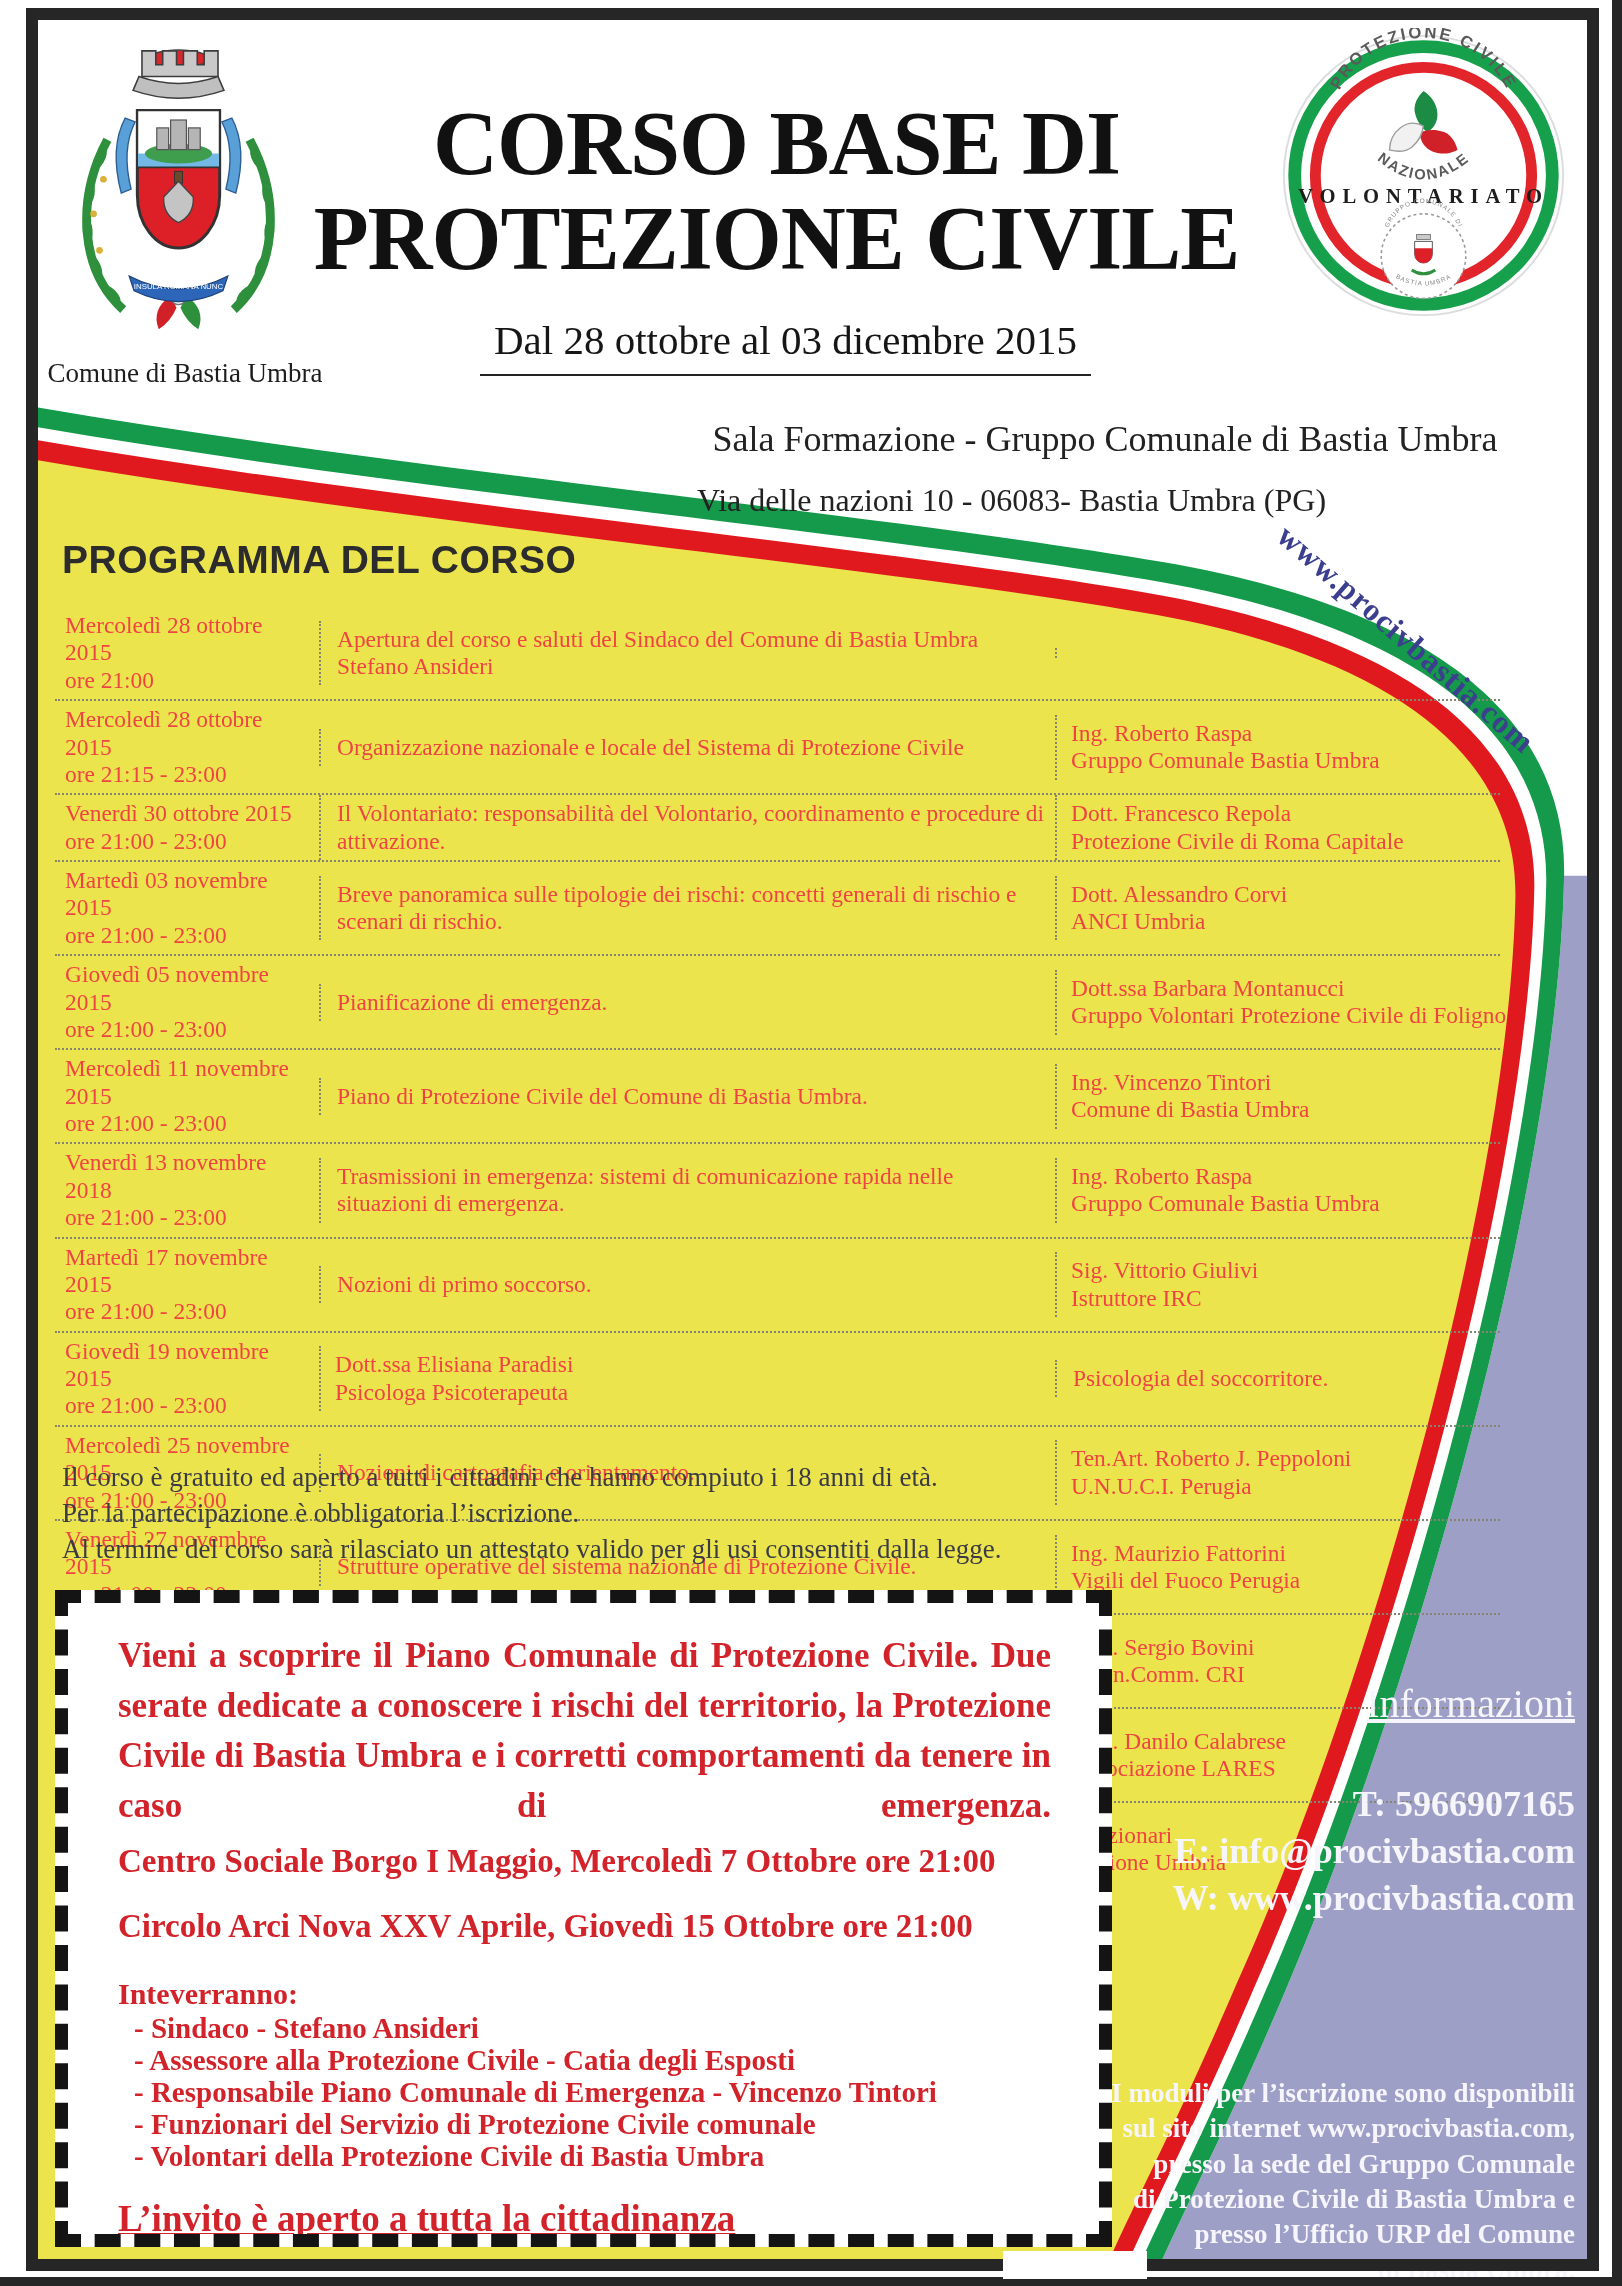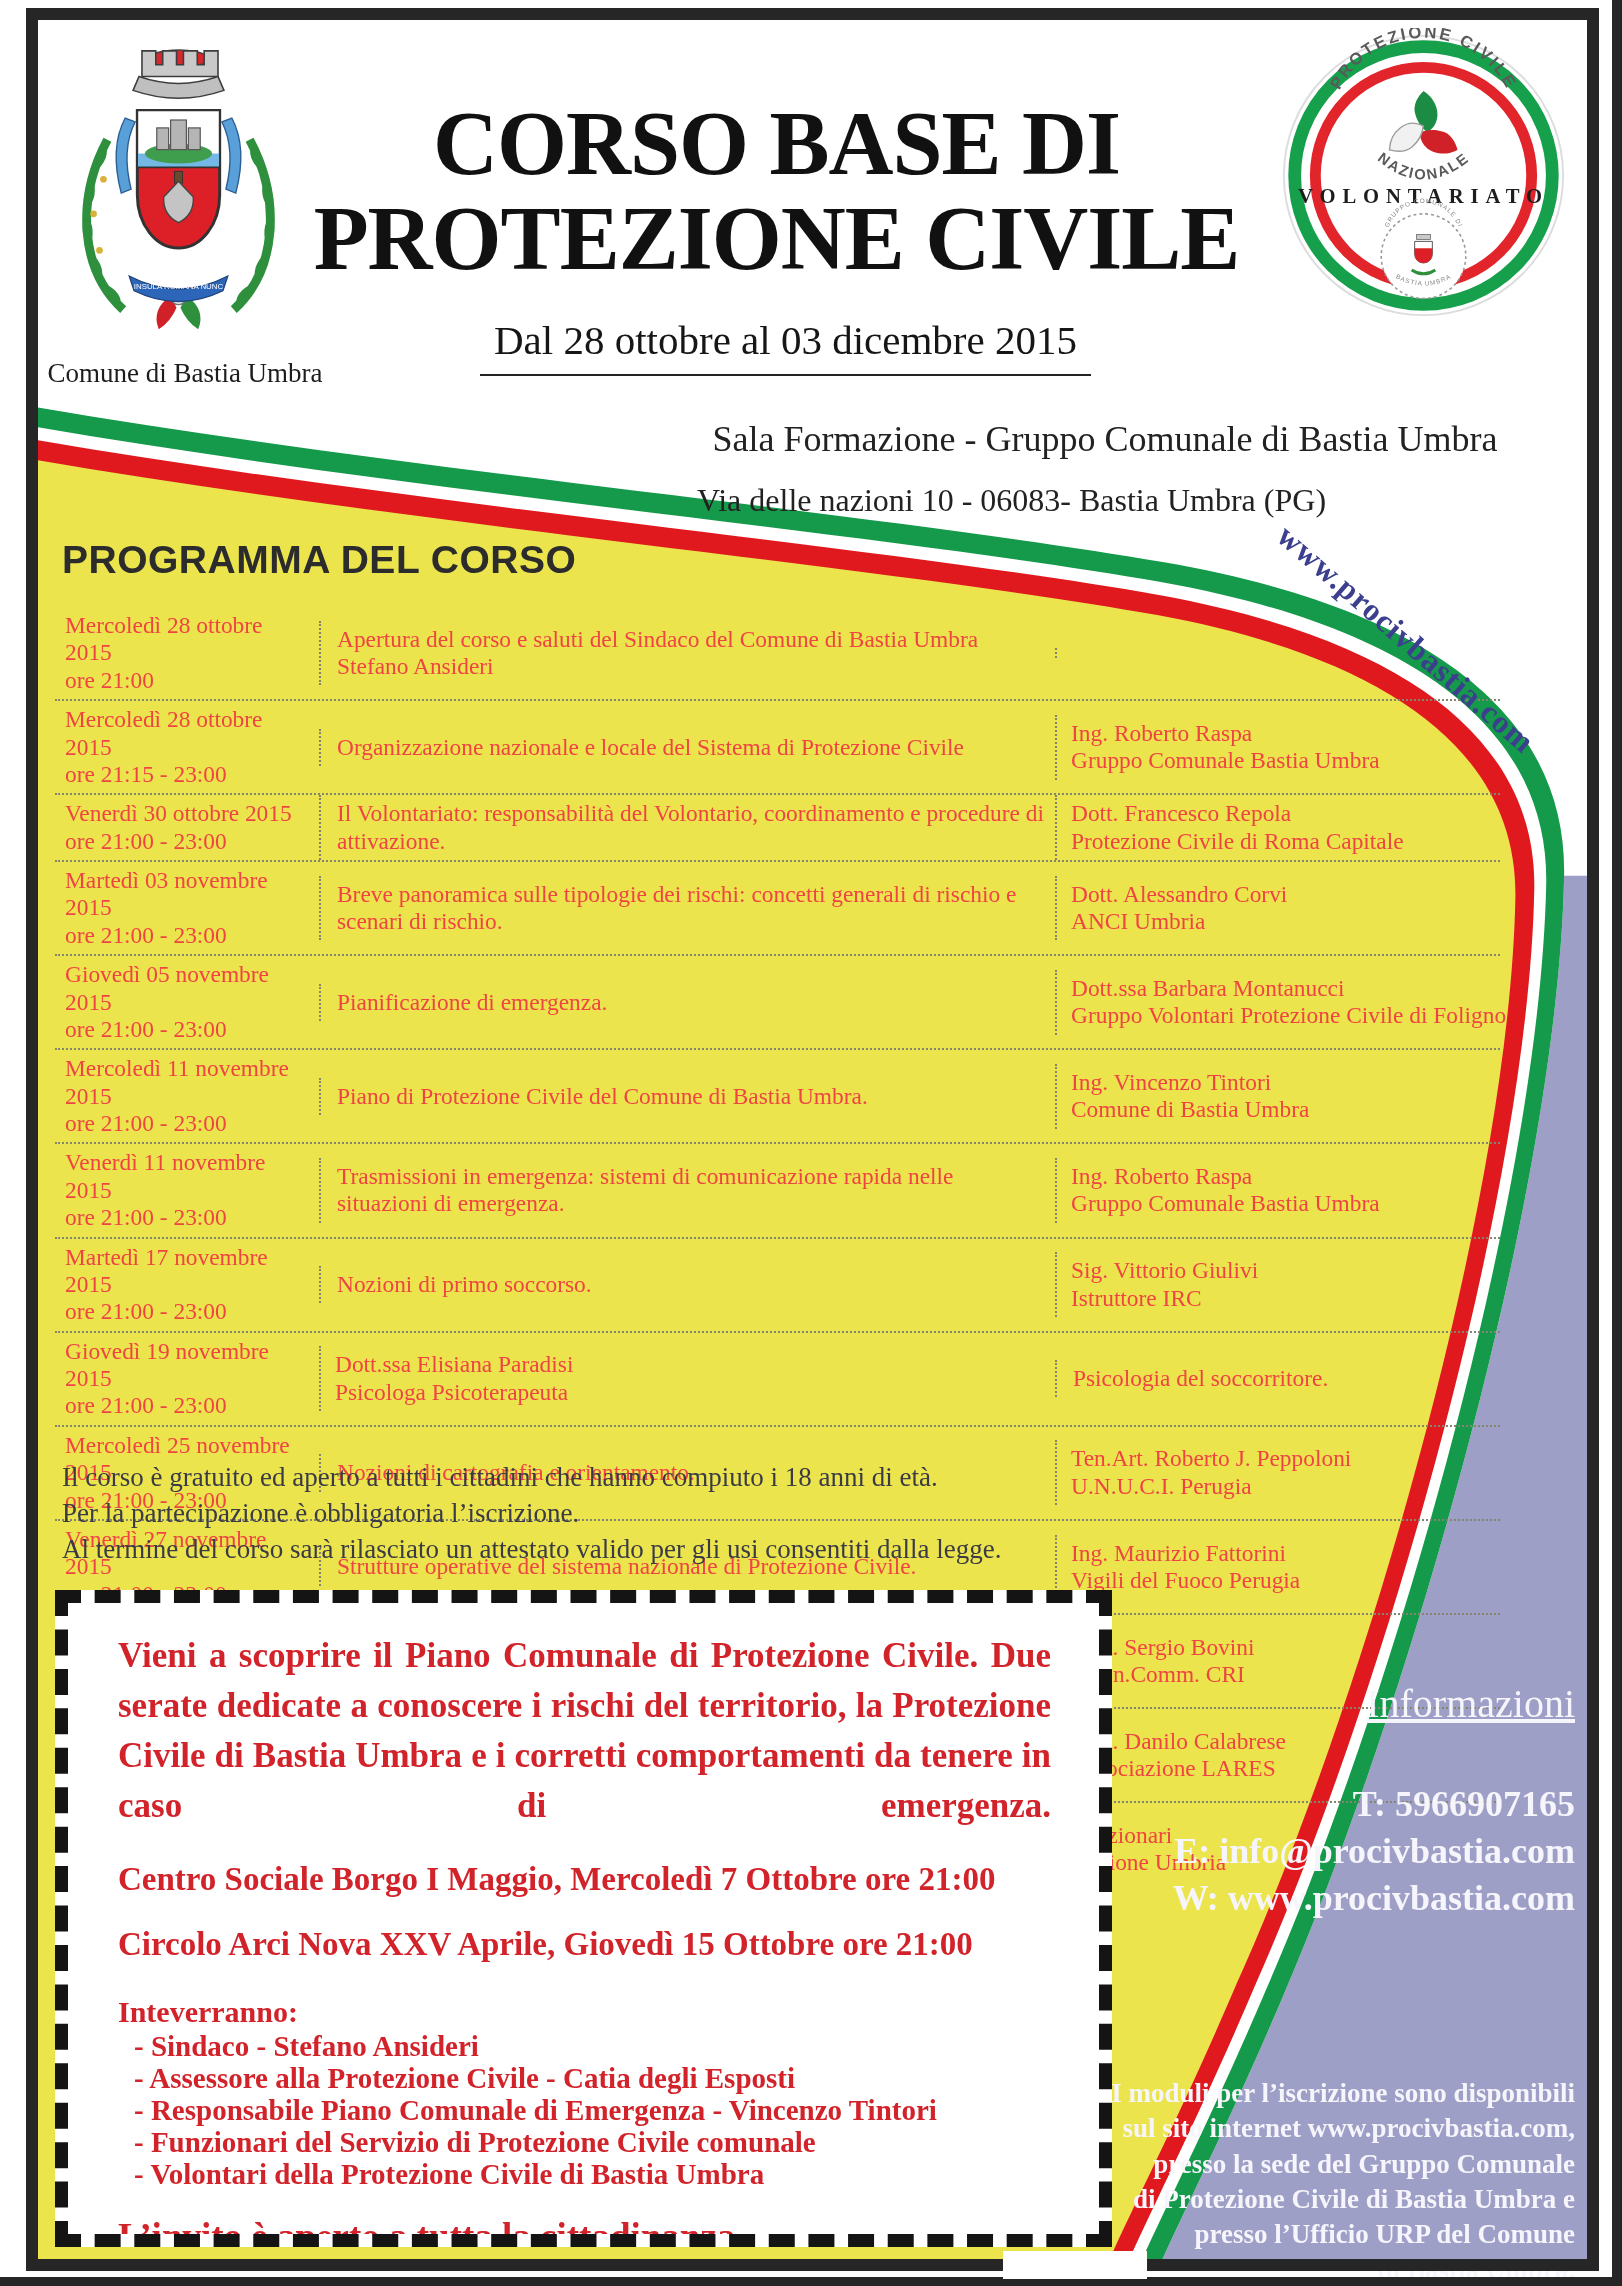--- a/index.html
+++ b/index.html
@@ -34,21 +34,21 @@
   .cell-topic{border-left:2px dotted #84846f;padding-left:16px;}
   .cell-speaker{border-left:2px dotted #84846f;padding-left:14px;}
   .cell-speaker div{white-space:nowrap;}
   
   .notes{position:absolute;left:62px;top:1459px;width:1294px;font-size:27px;line-height:1.34;color:#3b3b46;z-index:5;}
   
   .invite{position:absolute;left:55px;top:1590px;width:1057px;height:657px;background:#ffffff;
           border:13px dashed #141414;box-sizing:border-box;z-index:5;overflow:hidden;
           padding:18px 48px 10px 50px;color:#d2232a;font-weight:700;}
   .invite .intro{margin-top:10px;font-size:35px;line-height:1.43;text-align:justify;text-align-last:justify;}
-  .invite .event1{margin-top:30px;font-size:33px;}
+  .invite .event1{margin-top:12px;font-size:33px;}
   .invite .event2{margin-top:28px;font-size:33px;}
   .invite .sp-label{margin-top:32px;font-size:30px;}
   .invite .sp-list{margin:2px 0 0 16px;font-size:29px;line-height:1.1;}
   .invite .closing{margin-top:24px;font-size:37px;text-decoration:underline;}
   
   .info-title{position:absolute;left:995px;top:1680px;width:580px;text-align:right;font-size:40px;
               font-weight:400;color:#f6f5fb;text-decoration:underline;z-index:5;}
   .contacts{position:absolute;left:995px;top:1781px;width:580px;text-align:right;font-size:36px;
             font-weight:700;color:#f6f5fb;line-height:1.3;z-index:5;white-space:nowrap;}
   .modules{position:absolute;left:945px;top:2076px;width:630px;text-align:right;font-size:27px;
@@ -261,21 +261,21 @@
           <div>Piano di Protezione Civile del Comune di Bastia Umbra.</div>
         </div>
         <div class="cell cell-speaker">
           <div>Ing. Vincenzo Tintori</div>
           <div>Comune di Bastia Umbra</div>
         </div>
       </div>
 
       <div class="row">
         <div class="cell cell-date">
-          <div>Venerdì 11 novembre 2015</div>
+          <div>Venerdì 13 novembre 2018</div>
           <div>ore 21:00 - 23:00</div>
         </div>
         <div class="cell cell-topic">
           <div>Trasmissioni in emergenza: sistemi di comunicazione rapida nelle situazioni di emergenza.</div>
         </div>
         <div class="cell cell-speaker">
           <div>Ing. Roberto Raspa</div>
           <div>Gruppo Comunale Bastia Umbra</div>
         </div>
       </div>

